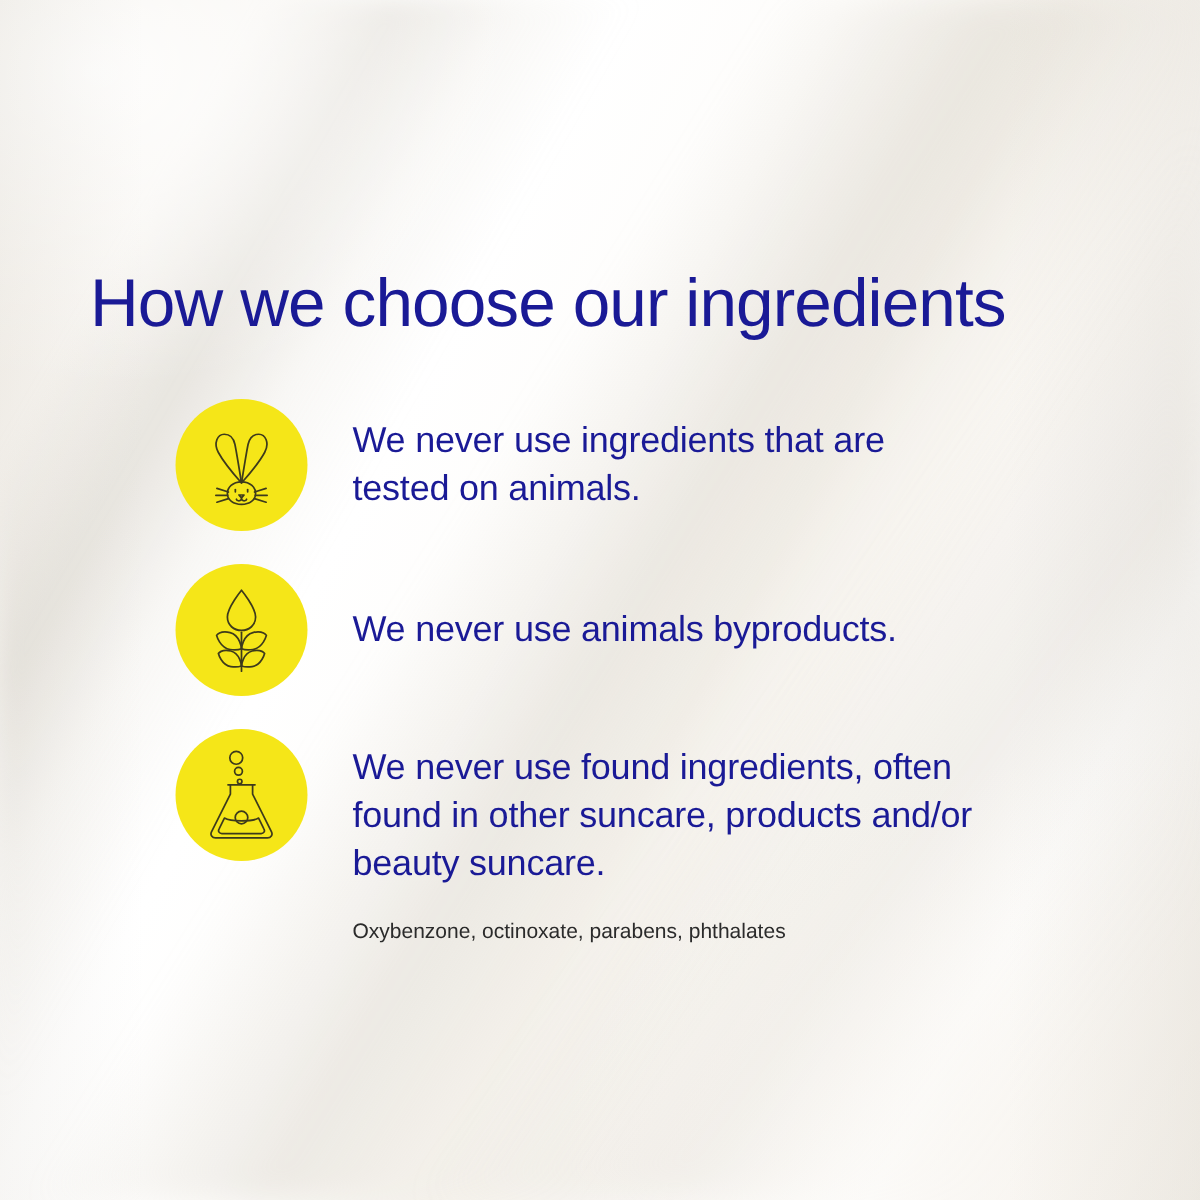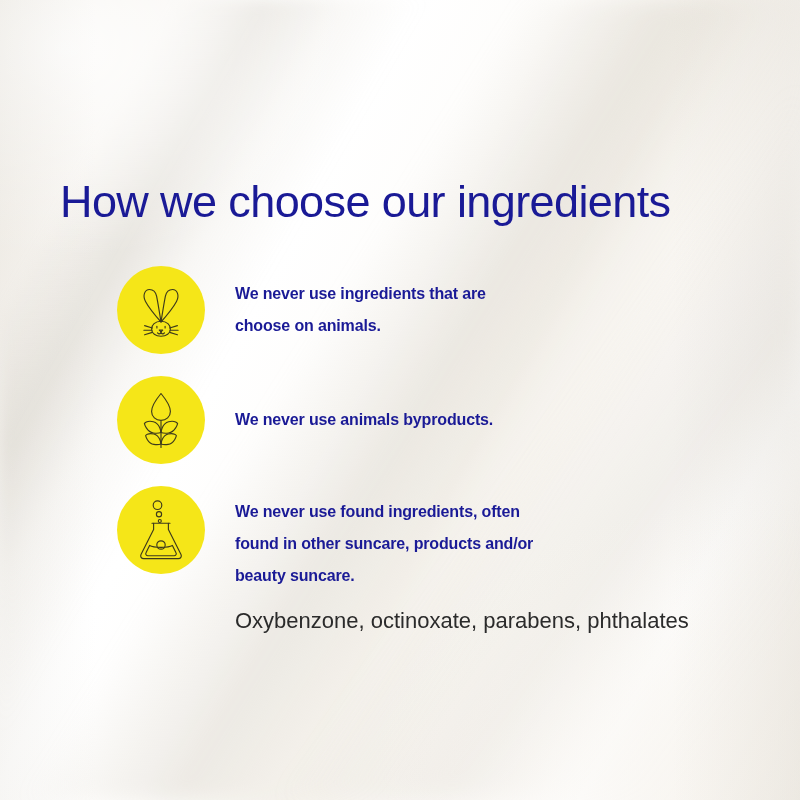--- a/index.html
+++ b/index.html
@@ -143,40 +143,40 @@
     display: block;
     overflow: visible;
   }
 
   .item-text {
     position: absolute;
     left: 235px;
     width: 500px;
   }
   .item-text .line {
-    font-size: 16px;
+    font-size: 24px;
     line-height: 32px;
-    font-weight: 700;
+    font-weight: 400;
     color: #1a1a96;
     letter-spacing: -0.15px;
     white-space: nowrap;
   }
 
   .item-1 .item-text { top: 12px; }
   .item-2 .item-text { top: 28px; }
   .item-3 .item-text { top: 10px; }
 
   .subnote {
     position: absolute;
     left: 235px;
     top: 608px;
     width: 520px;
   }
   .subnote .line {
-    font-size: 22px;
+    font-size: 14px;
     line-height: 25px;
     font-weight: 400;
     color: #2b2b2b;
     letter-spacing: 0px;
     white-space: nowrap;
   }
 </style>
 </head>
 <body>
 
@@ -229,21 +229,21 @@
             <path d="M21.8 51.2 L 13.9 51.2"></path>
             <path d="M22.3 53.4 L 14.6 55.8"></path>
 
             <path d="M39.7 49.0 L 47.4 46.6"></path>
             <path d="M40.2 51.2 L 48.1 51.2"></path>
             <path d="M39.7 53.4 L 47.4 55.8"></path>
           </svg>
         </div>
         <div class="item-text">
           <div class="line">We never use ingredients that are</div>
-          <div class="line">choose on animals.</div>
+          <div class="line">tested on animals.</div>
         </div>
       </div>
 
       <div class="item item-2">
         <div class="icon-badge">
           <svg width="56" height="60" viewBox="0 0 56 60" fill="none" stroke="#3d3a1c" stroke-width="1.15" stroke-linecap="round" stroke-linejoin="round">
 
             <path d="M28 3.5
                      C 28 3.5, 18.6 15.0, 18.6 21.4
                      C 18.6 26.7, 22.8 30.3, 28 30.3

